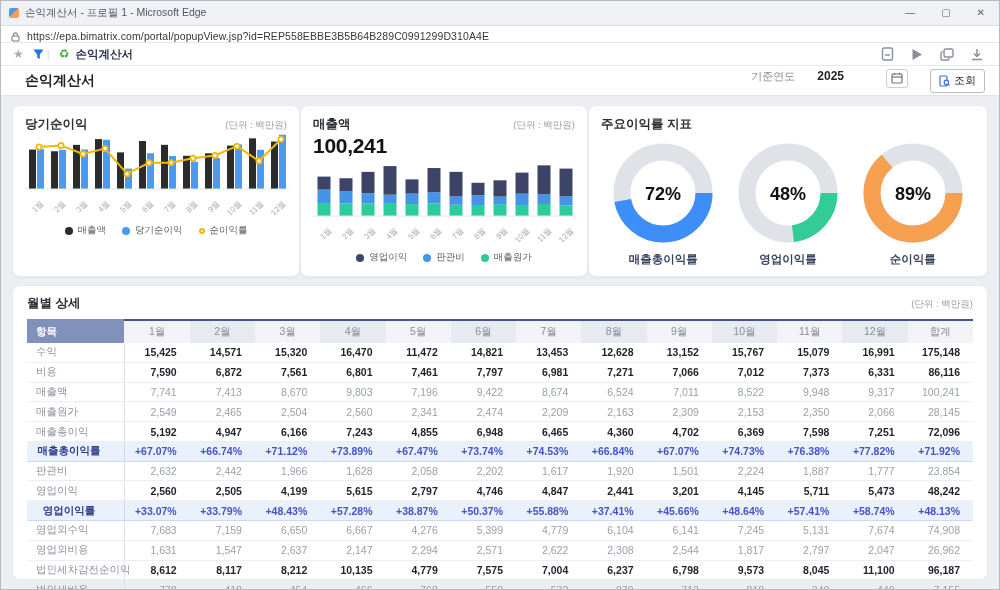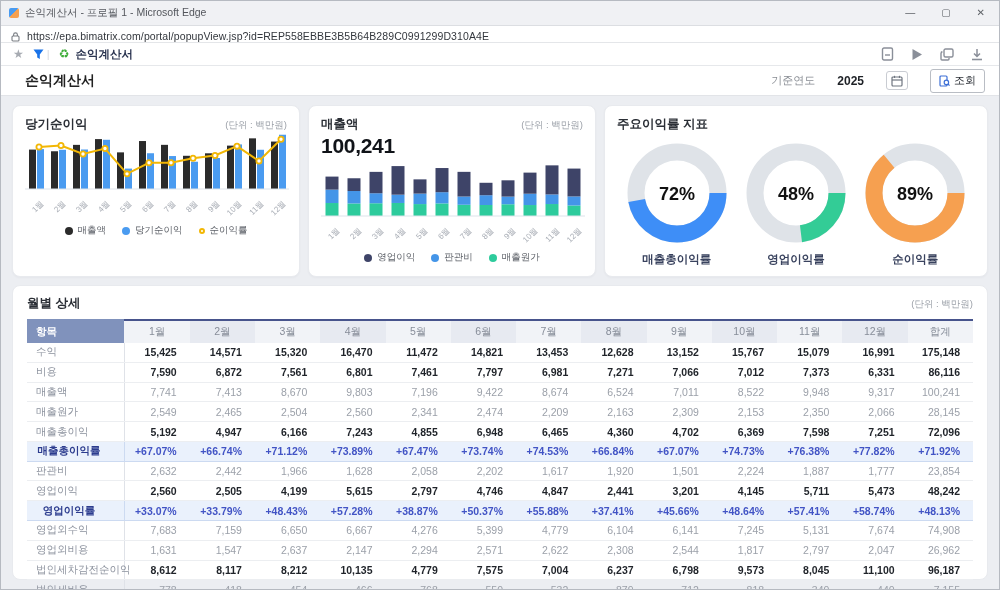--- a/index.html
+++ b/index.html
@@ -20,29 +20,29 @@
   .bm-star { color:#a7abb2; font-size:12px; margin-right:9px; }
   .bm-divider { color:#d8dade; margin:0 9px 0 3px; font-size:11px; }
   .bm-recycle { color:#3fae3a; font-size:12px; margin-right:6px; }
   .bm-label { font-size:11.5px; font-weight:bold; color:#2a3450; }
   .chrome-actions { margin-left:auto; display:flex; gap:17px; align-items:center; padding-right:4px; }
   .chrome-actions svg { display:block; }
 
   
   .pageheader { height:30px; background:#fff; border-bottom:1px solid #e2e4e8; display:flex; align-items:center; padding:0 14px 0 24px; flex:none; }
   .page-title { font-size:14px; font-weight:bold; color:#222; }
-  .ph-right { margin-left:auto; display:flex; align-items:center; gap:22px; }
+  .ph-right { margin-left:auto; display:flex; align-items:flex-start; gap:22px; }
   .year-label { font-size:11px; color:#888c93; }
-  .year-value { font-size:12px; font-weight:bold; color:#1e2126; margin-right:0; }
+  .year-value { font-size:12px; font-weight:bold; color:#1e2126; margin-right:20px; }
   .icon-btn { width:22px; height:19px; border:1px solid #c9ccd2; border-radius:3px; background:#fff; display:flex; align-items:center; justify-content:center; cursor:pointer; }
   .search-btn { height:24px; border:1px solid #b9bdc4; border-radius:3px; background:#fff; display:flex; align-items:center; gap:4px; padding:0 8px; font-size:11px; color:#2a2e35; cursor:pointer; }
 
   
   .content { flex:1; padding:9px 11px; overflow:hidden; }
-  .cards-row { display:flex; gap:8px; height:172px; }
+  .cards-row { display:flex; height:172px; }
   .card { background:#fff; border:1px solid #e8eaee; border-radius:8px; box-shadow:0 1px 2px rgba(40,50,70,.04); padding:10px 12px 8px; }
   .card-net { width:288px; flex:none; }
   .card-rev { width:288px; flex:none; }
   .card-ratio { flex:1; }
   .card-head { display:flex; justify-content:space-between; align-items:baseline; }
   .card-title { font-size:12.5px; font-weight:bold; color:#2b2f36; }
   .card-unit { font-size:9.5px; color:#9ca1a9; }
   .big-num { font-size:21px; font-weight:800; color:#101318; margin:1px 0 2px; letter-spacing:-0.3px; }
   .legend { display:flex; justify-content:center; gap:16px; margin-top:1px; }
   .legend .li { display:flex; align-items:center; gap:5px; font-size:9.5px; color:#5d6168; }

